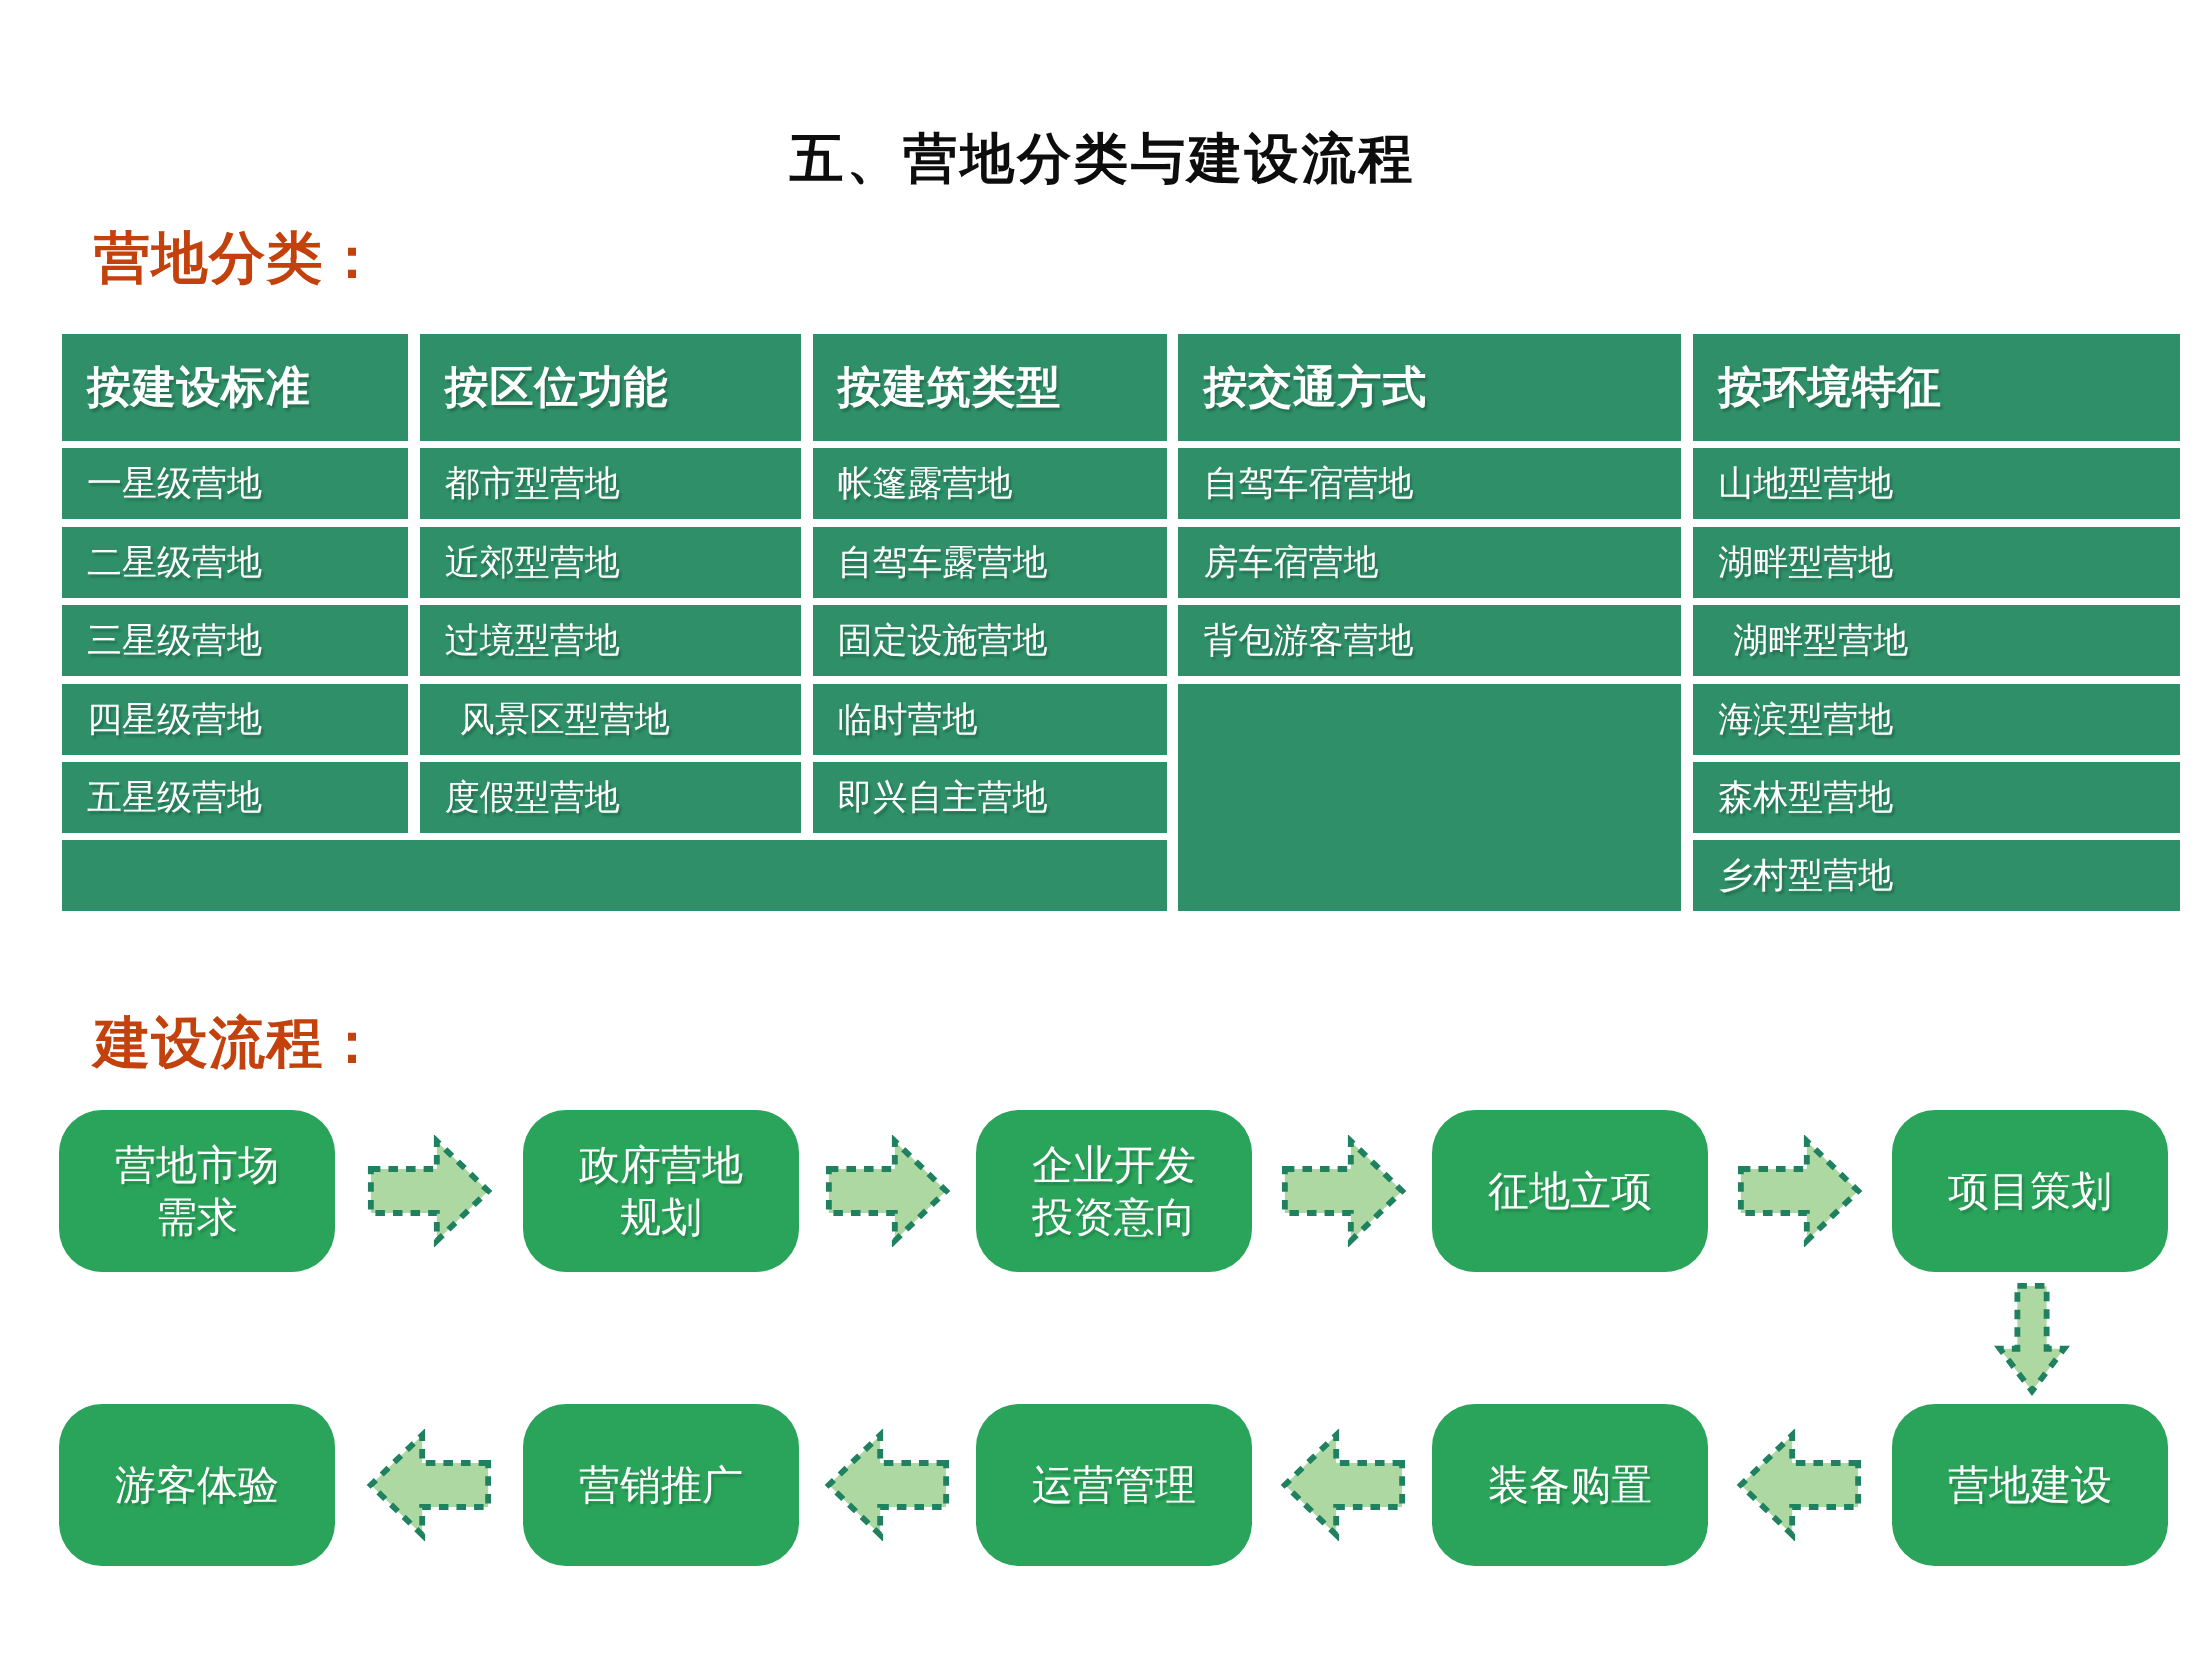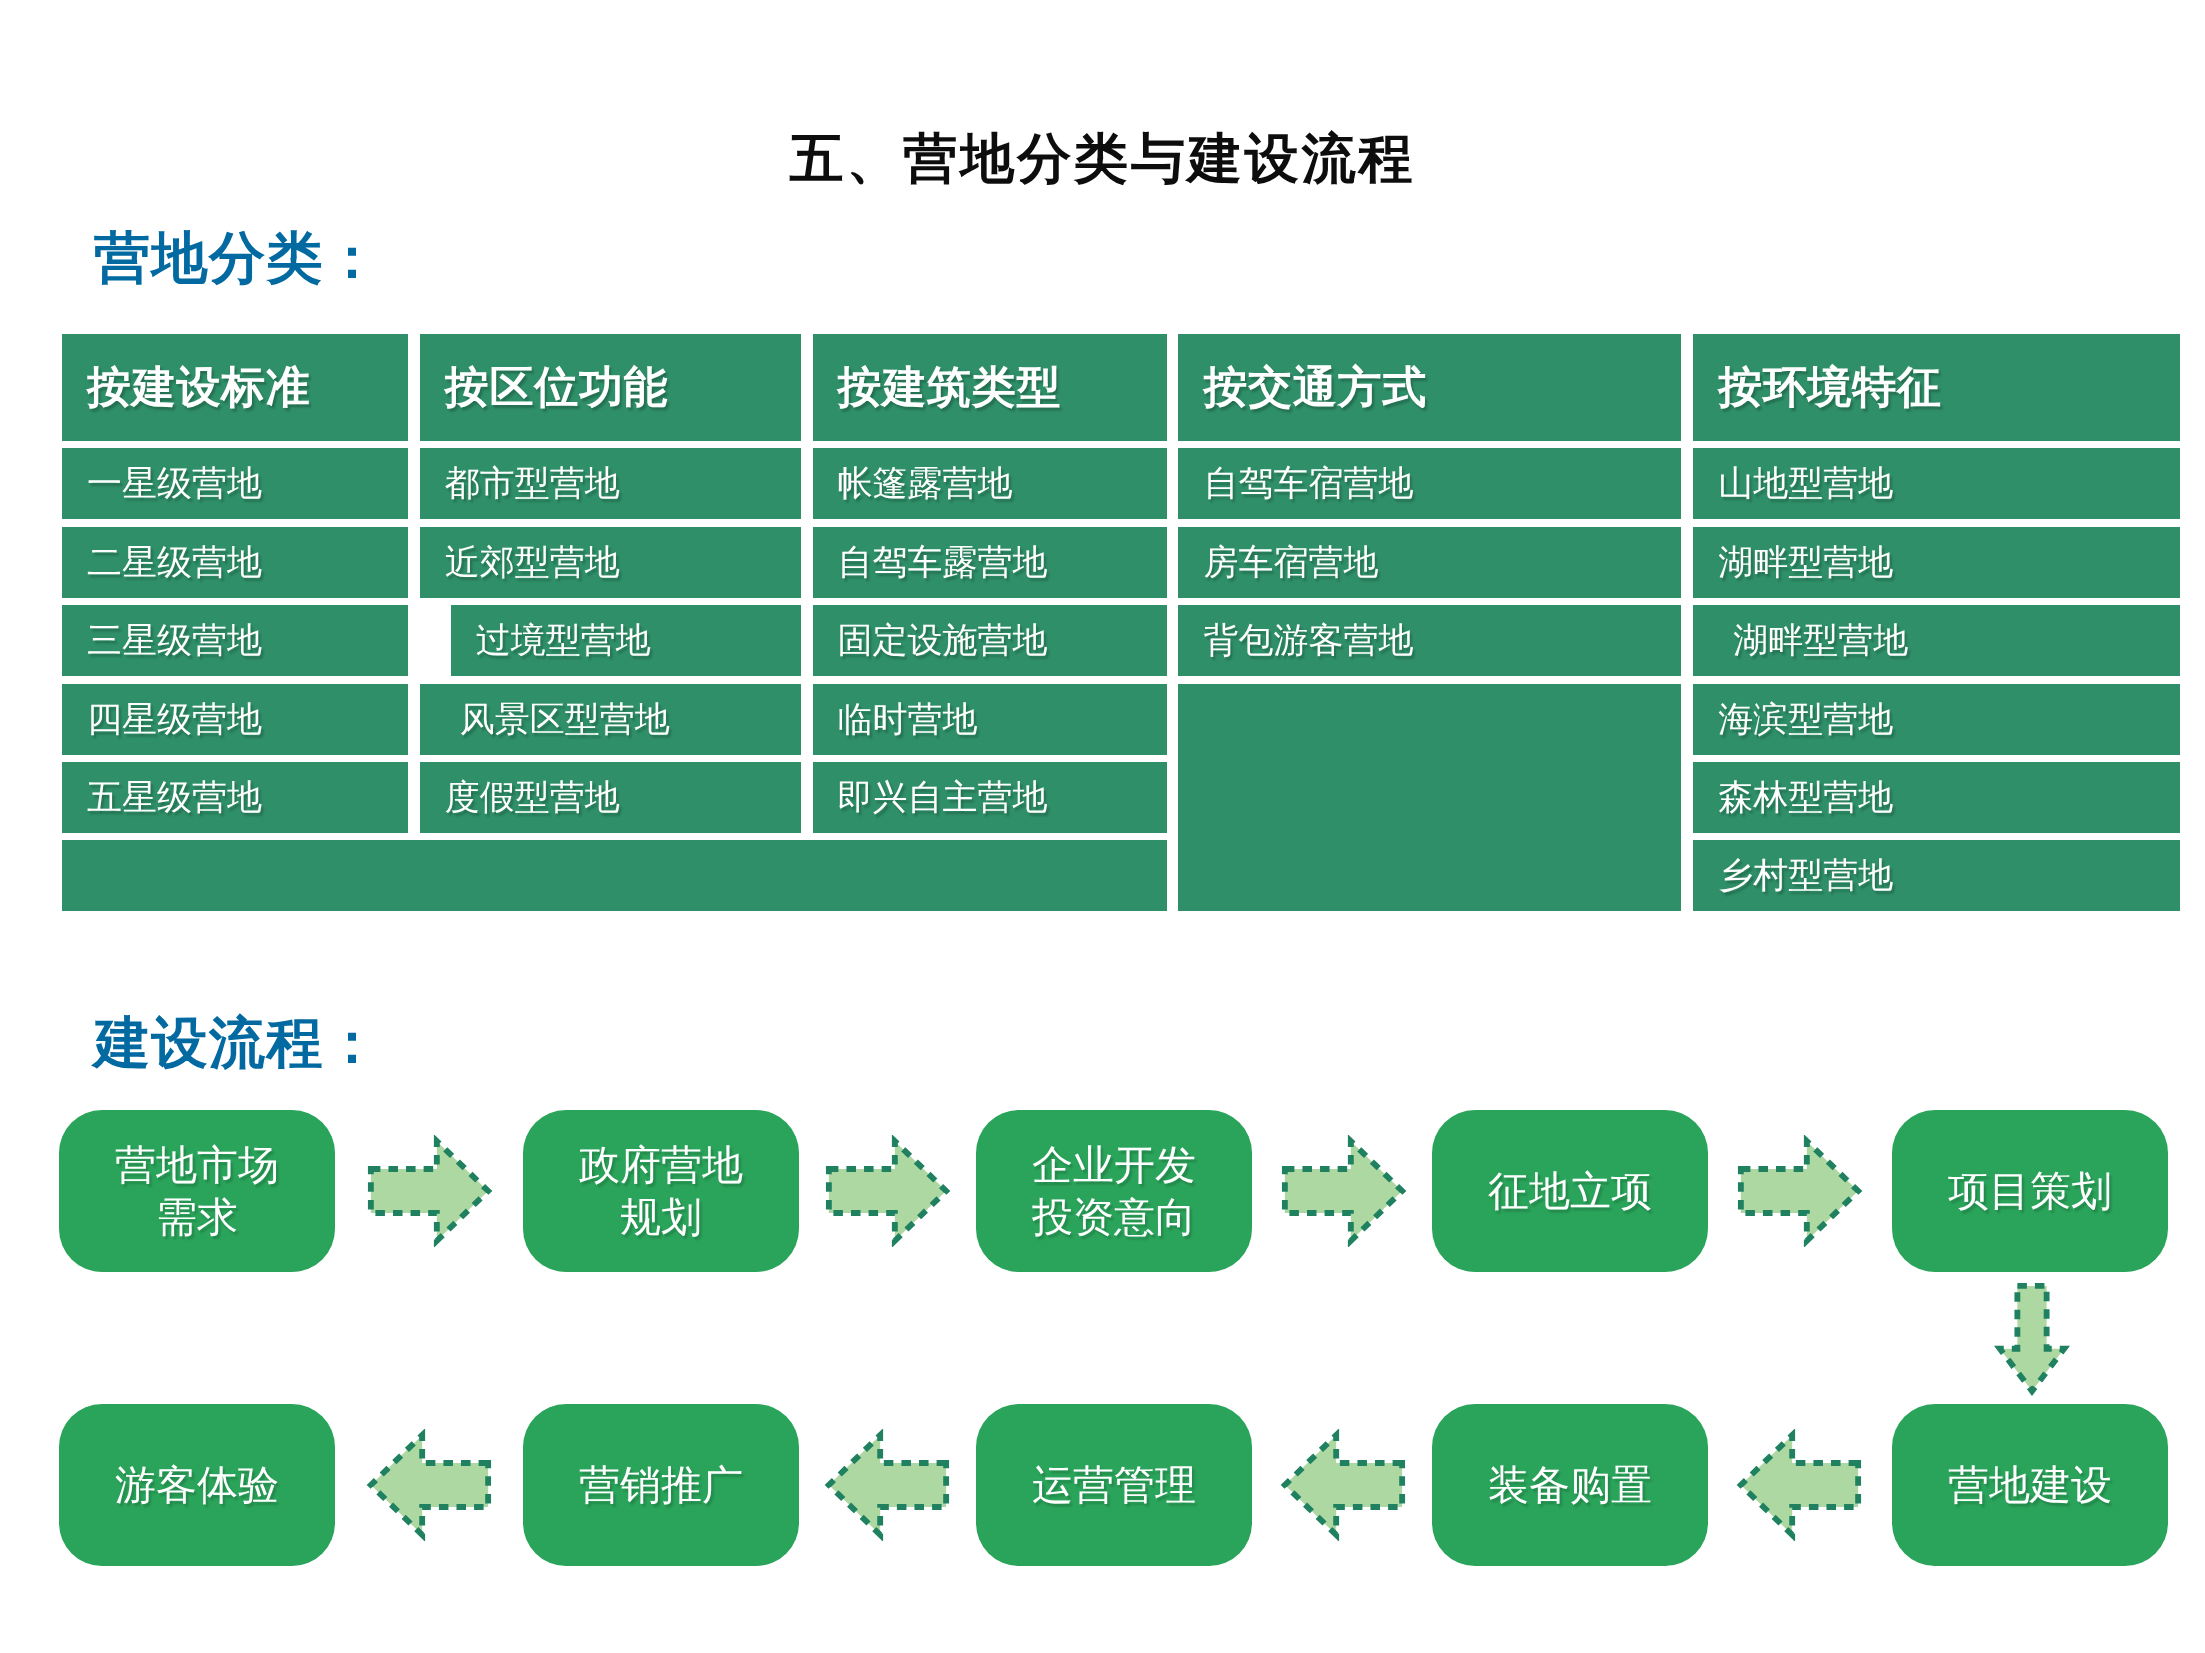--- a/index.html
+++ b/index.html
@@ -2,21 +2,21 @@
 <html style="font-size:11.8px"><head>
 <meta charset="utf-8">
 <style>
   html,body{margin:0;padding:0;background:#ffffff;width:2205px;height:1654px;overflow:hidden;
             font-family:"Liberation Sans","DejaVu Sans",sans-serif;}
   .slide{position:relative;width:2205px;height:1654px;background:#ffffff;}
 
   .page-title{position:absolute;top:123px;left:0;width:2205px;text-align:center;
               font-size:54px;font-weight:700;color:#0d0d0d;letter-spacing:2.9px;}
 
-  .section-label{position:absolute;left:94px;font-size:56px;font-weight:700;color:#0369a1;letter-spacing:1.5px;}
+  .section-label{position:absolute;left:94px;font-size:56px;font-weight:700;color:#c2410c;letter-spacing:1.5px;}
   .label-classification{top:221px;}
   .label-process{top:1006px;}
 
   
   .camp-table{position:absolute;left:62px;top:334px;width:1798px;
               display:grid;
               grid-template-columns:346px 381px 354px 503px 487px;
               grid-template-rows:107px repeat(6,71px);
               column-gap:11.8px;row-gap:7.4px;}
   .cell{background:#2E8F68;color:#ffffff;display:flex;align-items:center;
@@ -54,21 +54,21 @@
     <div class="cell head" style="grid-row:1;grid-column:5;">按环境特征</div>
 
     <div class="cell body" style="grid-row:2;grid-column:1;">一星级营地</div>
     <div class="cell body" style="grid-row:3;grid-column:1;">二星级营地</div>
     <div class="cell body" style="grid-row:4;grid-column:1;">三星级营地</div>
     <div class="cell body" style="grid-row:5;grid-column:1;">四星级营地</div>
     <div class="cell body" style="grid-row:6;grid-column:1;">五星级营地</div>
 
     <div class="cell body" style="grid-row:2;grid-column:2;">都市型营地</div>
     <div class="cell body" style="grid-row:3;grid-column:2;">近郊型营地</div>
-    <div class="cell body" style="grid-row:4;grid-column:2;margin-left:31px;">过境型营地</div>
+    <div class="cell body" style="grid-row:4;grid-column:2;">过境型营地</div>
     <div class="cell body" style="grid-row:5;grid-column:2;padding-left:40px;">风景区型营地</div>
     <div class="cell body" style="grid-row:6;grid-column:2;">度假型营地</div>
 
     <div class="cell body" style="grid-row:2;grid-column:3;">帐篷露营地</div>
     <div class="cell body" style="grid-row:3;grid-column:3;">自驾车露营地</div>
     <div class="cell body" style="grid-row:4;grid-column:3;">固定设施营地</div>
     <div class="cell body" style="grid-row:5;grid-column:3;">临时营地</div>
     <div class="cell body" style="grid-row:6;grid-column:3;">即兴自主营地</div>
 
     <div class="cell body" style="grid-row:7;grid-column:1/4;"></div>

